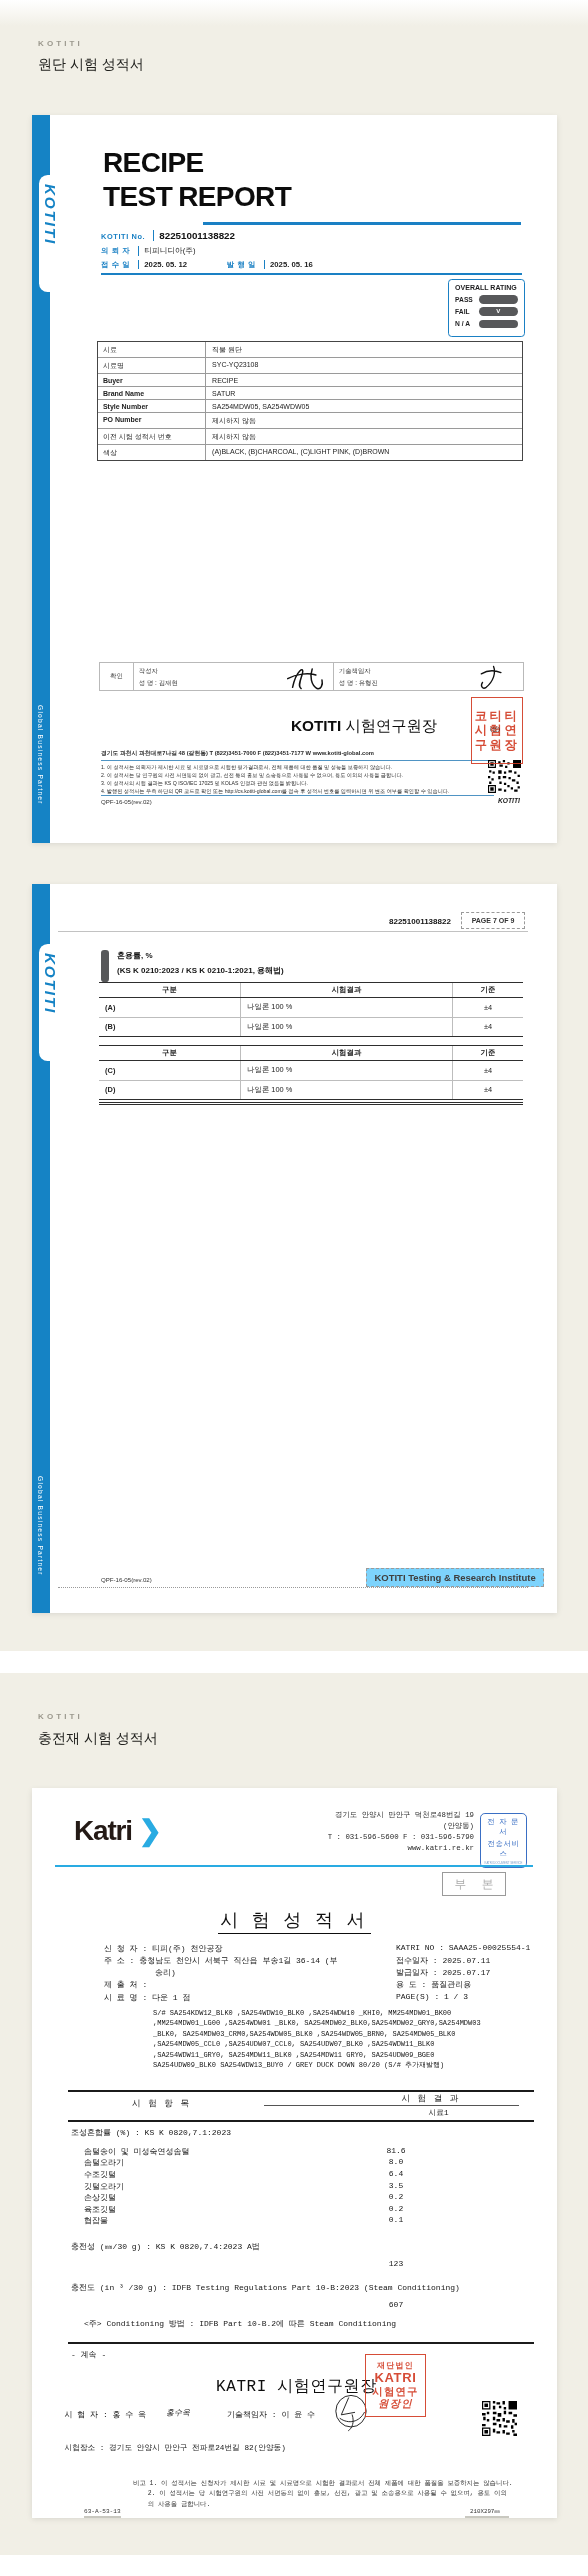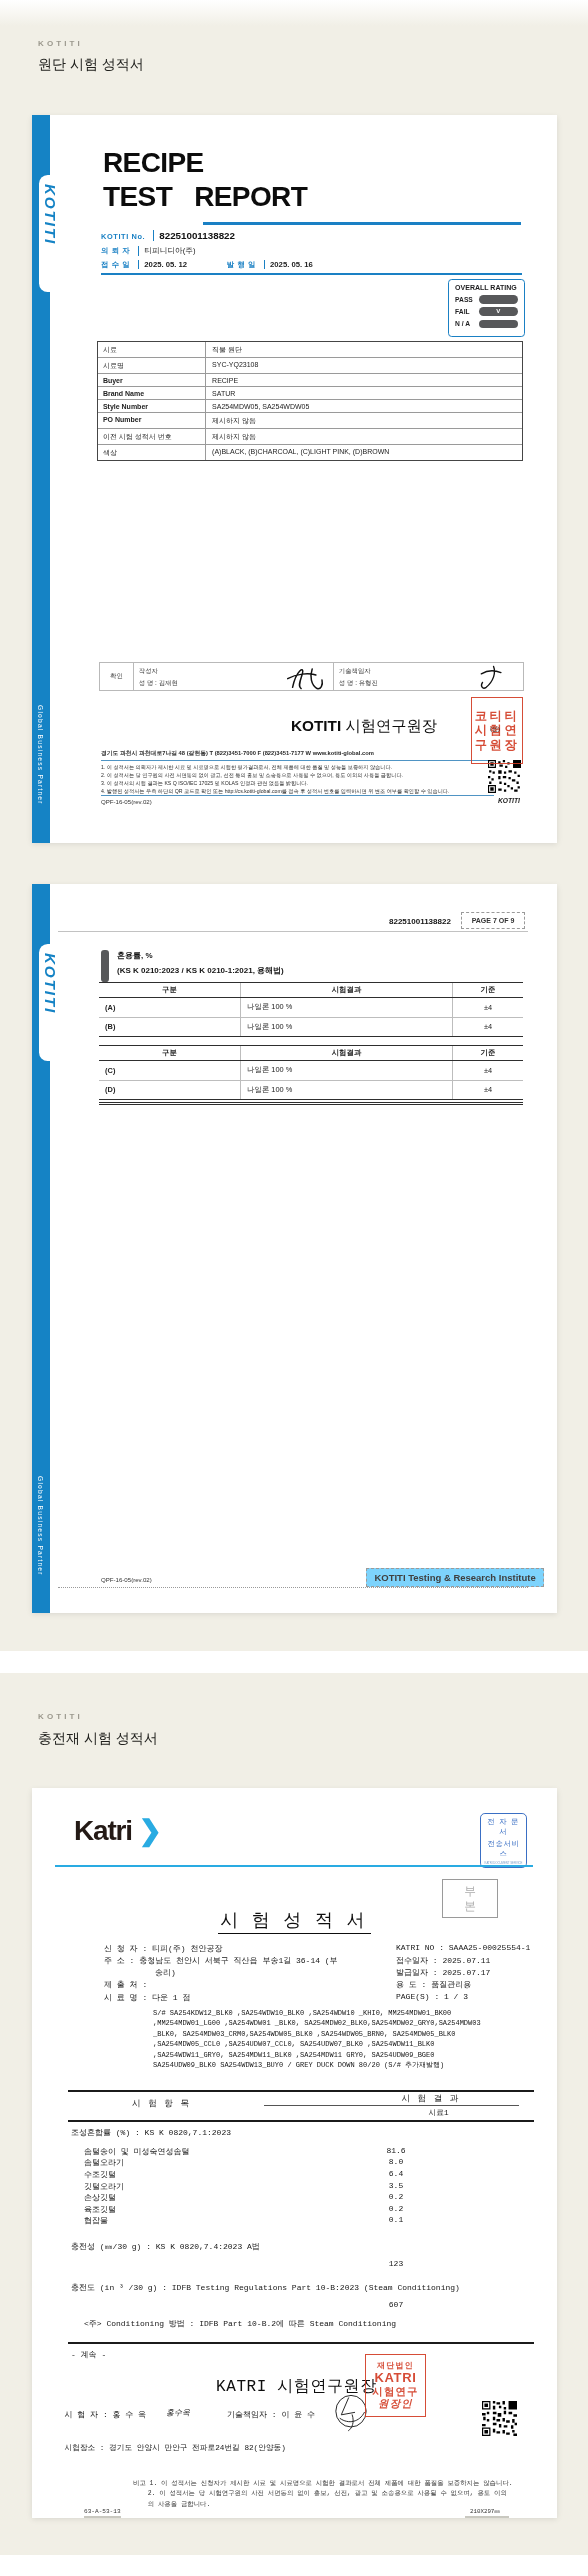--- a/index.html
+++ b/index.html
@@ -98,21 +98,21 @@
 
   <section class="doc" style="top:115px;height:728px;">
     <div class="kot-side">
       <div class="kot-tab" style="top:60px;height:117px;"></div>
     </div>
     <div class="kot-tab-text" style="left:8.6px;top:69px;">KOTITI</div>
     <div class="kot-tagline" style="left:4.9px;top:590px;">Global Business Partner</div>
 
     <div class="abs t-big" style="left:71px;top:32px;">RECIPE</div>
     <div class="abs t-big" style="left:71px;top:66px;">
-      <span>TEST</span><span class="t-report" style="margin-left:22px;">REPORT</span>
+      <span>TEST</span><span class="t-report" style="margin-left:6px;">REPORT</span>
     </div>
     <div class="abs" style="left:171px;top:107px;width:318px;height:3.1px;background:#1a80c4;"></div>
 
     <div class="abs lbl-row" style="left:69px;top:115px;">
       <span>KOTITI No.</span>
       <span class="lbl-sep" style="font-size:9.8px;color:#111;">82251001138822</span>
     </div>
     <div class="abs lbl-row" style="left:69px;top:131px;">
       <span>의 뢰 자</span>
       <span class="lbl-sep" style="font-size:7.7px;color:#222;font-weight:500;">티피니디아(주)</span>
@@ -282,28 +282,34 @@
   <div class="white-band" style="top:1651px;height:21.5px;"></div>
 
   <div class="sec-label" style="top:1712px;">KOTITI</div>
   <div class="sec-title" style="top:1730px;">충전재 시험 성적서</div>
 
   <section class="doc" style="top:1788px;height:730px;">
     <div class="abs katri-logo" style="left:42px;top:26px;">
       <span>Katri</span>
       <span class="katri-chev">❯</span>
     </div>
+    <div class="abs k-addr mono" style="left:258px;top:22px;width:184px;">
+      <div>경기도 안양시 만안구 덕천로48번길 19</div>
+      <div>(안양동)</div>
+      <div>T : 031-596-5600 F : 031-596-5790</div>
+      <div>www.katri.re.kr</div>
+    </div>
     <div class="eservice" style="left:448px;top:24.5px;width:47px;">
       <div style="font-size:7.4px;letter-spacing:1.2px;">전 자 문 서</div>
       <div style="font-size:7.4px;letter-spacing:0.6px;margin-top:1.8px;">전송서비스</div>
       <div style="font-size:2.8px;color:#7a9cc9;margin-top:1.8px;">KATRI DOCUMENT SERVICE</div>
     </div>
     <div class="abs" style="left:23px;top:77px;width:478px;height:1.8px;background:#29abe2;"></div>
 
-    <div class="copybox" style="left:410px;top:91px;width:56px;">부 본</div>
+    <div class="copybox" style="left:410px;top:84px;width:64px;">부 본</div>
 
     <div class="k-title" style="top:120px;"><span>시 험 성 적 서</span></div>
 
     <div class="kfield mono" style="left:72px;top:155px;">신 청 자 : 티피(주) 천안공장</div>
     <div class="kfield mono" style="left:72px;top:167px;width:288px;">주    소 : 충청남도 천안시 서북구 직산읍 부송1길 36-14 (부</div>
     <div class="kfield mono" style="left:123px;top:179px;">송리)</div>
     <div class="kfield mono" style="left:72px;top:191px;">제 출 처 :</div>
     <div class="kfield mono" style="left:72px;top:204px;">시 료 명 : 다운 1 점</div>
 
     <div class="kfield mono" style="left:364px;top:155px;">KATRI NO  : SAAA25-00025554-1</div>

